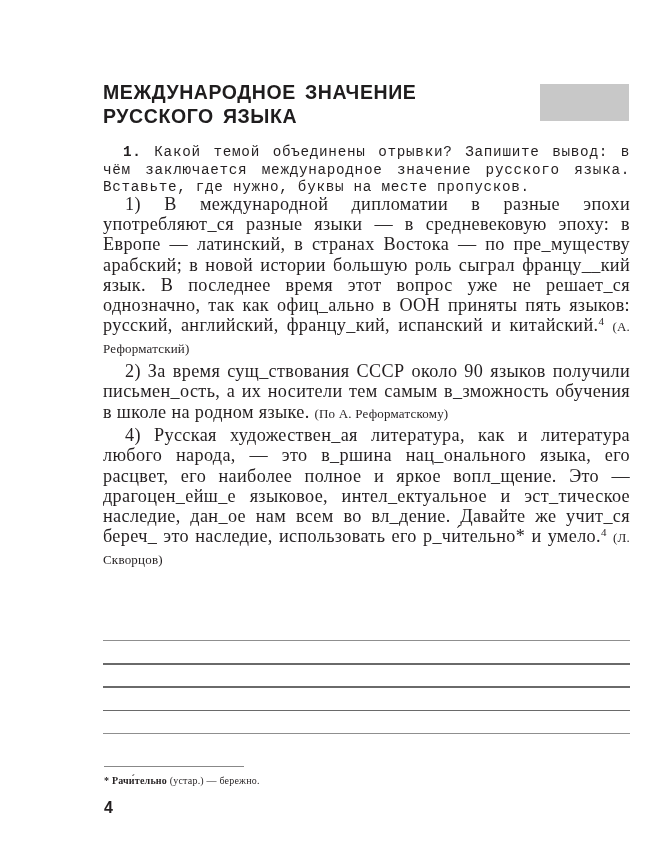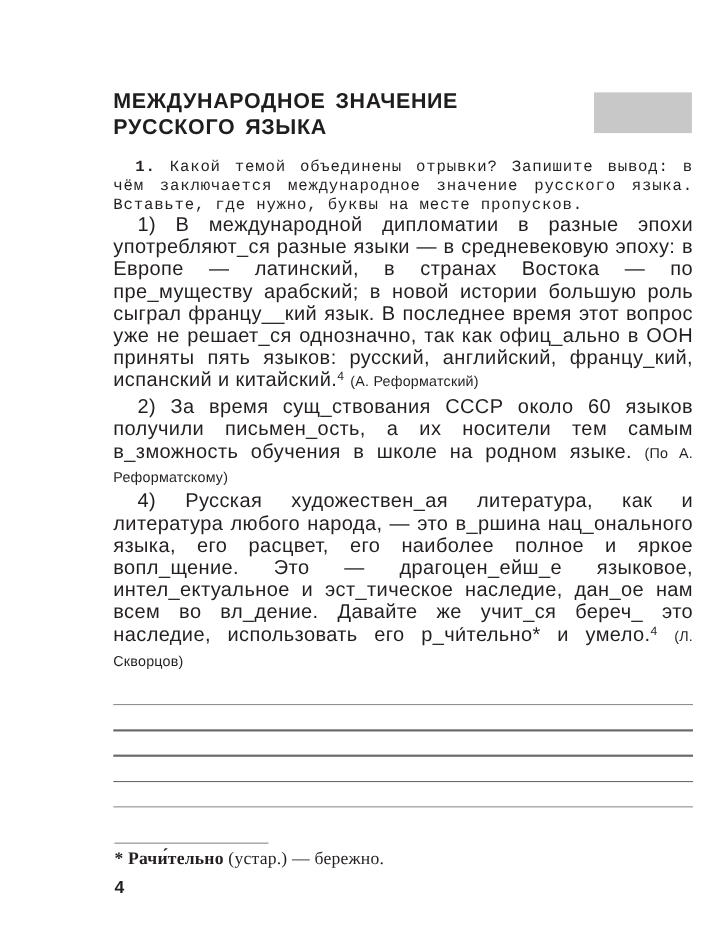--- a/index.html
+++ b/index.html
@@ -21,57 +21,57 @@
   }
   .instruction {
     position: absolute; left: 73px; top: 130px; width: 527px;
     font-family: Liberation Mono, monospace;
     font-size: 14.3px; line-height: 17.5px; text-align: justify;
     text-indent: 20px; letter-spacing: 0.7px;
   }
   .instruction b { font-weight: bold; }
   .passages {
     position: absolute; left: 73px; top: 180px; width: 527px;
-    font-family: Liberation Sans, sans-serif;
+    font-family: Liberation Serif, serif;
     font-size: 18.2px; line-height: 20.2px; letter-spacing: 0.35px;
   }
   .passage { text-align: justify; text-indent: 22px; margin: 0 0 1.5px 0; }
   .source { font-size: 13px; letter-spacing: 0.2px; }
   sup.fn { font-size: 11px; vertical-align: 6px; line-height: 0; }
   .lines { position: absolute; left: 73px; top: 626px; width: 527px; }
   .answer-line { height: 1.6px; background: #6a6a6a; margin-bottom: 21.8px; }
   .answer-line.light { background: #8f8f8f; height: 1.2px; }
   .fn-rule {
     position: absolute; left: 74px; top: 752px; width: 140px; height: 1px; background: #888;
   }
   .footnote {
     position: absolute; left: 74px; top: 759px; width: 500px;
     font-family: "Liberation Serif", "DejaVu Serif", serif;
-    font-size: 16px; line-height: 15px; letter-spacing: 0.2px;
+    font-size: 10px; line-height: 15px; letter-spacing: 0.2px;
   }
   .footnote b { font-weight: bold; }
   .page-number {
     position: absolute; left: 74px; top: 785px;
     font-family: "Liberation Sans", "DejaVu Sans", sans-serif;
     font-weight: bold; font-size: 16px;
   }
 </style>
 </head>
 <body>
 
 <div class="page">
 
   <div class="title">МЕЖДУНАРОДНОЕ ЗНАЧЕНИЕ РУССКОГО ЯЗЫКА</div>
   <div class="title-box"></div>
 
   <div class="instruction"><b>1.</b> <span>Какой темой объединены отрывки? Запишите вывод: в чём заключается международное значение русского языка. Вставьте, где нужно, буквы на месте пропусков.</span></div>
 
   <div class="passages">
     <p class="passage"><span>1) В международной дипломатии в разные эпохи употребляют_ся разные языки — в средневековую эпоху: в Европе — латинский, в странах Востока — по пре_муществу арабский; в новой истории большую роль сыграл францу__кий язык. В последнее время этот вопрос уже не решает_ся однозначно, так как офиц_ально в ООН приняты пять языков: русский, английский, францу_кий, испанский и китайский.</span><sup class="fn">4</sup> <span class="source">(А. Реформатский)</span></p>
-    <p class="passage"><span>2) За время сущ_ствования СССР около 60 языков получили письмен_ость, а их носители тем самым в_зможность обучения в школе на родном языке.</span> <span class="source">(По А. Реформатскому)</span></p>
+    <p class="passage"><span>2) За время сущ_ствования СССР около 90 языков получили письмен_ость, а их носители тем самым в_зможность обучения в школе на родном языке.</span> <span class="source">(По А. Реформатскому)</span></p>
     <p class="passage"><span>4) Русская художествен_ая литература, как и литература любого народа, — это в_ршина нац_онального языка, его расцвет, его наиболее полное и яркое вопл_щение. Это — драгоцен_ейш_е языковое, интел_ектуальное и эст_тическое наследие, дан_ое нам всем во вл_дение. Давайте же учит_ся береч_ это наследие, использовать его р_чи́тельно* и умело.</span><sup class="fn">4</sup> <span class="source">(Л. Скворцов)</span></p>
   </div>
 
   <div class="lines">
     <div class="answer-line light"></div>
     <div class="answer-line"></div>
     <div class="answer-line"></div>
     <div class="answer-line"></div>
     <div class="answer-line light"></div>
   </div>

